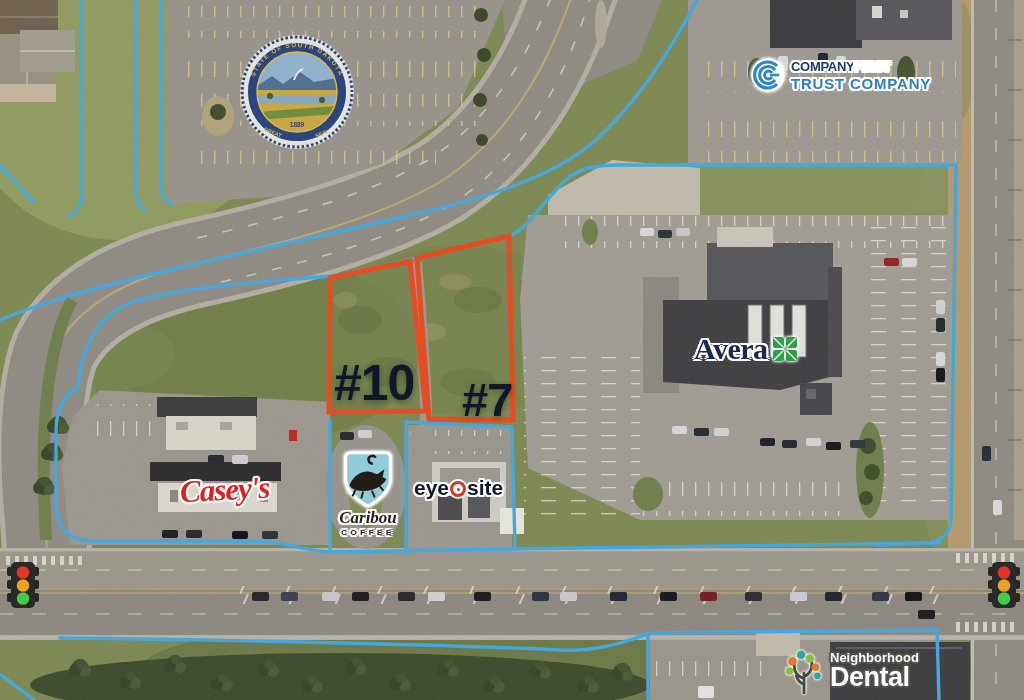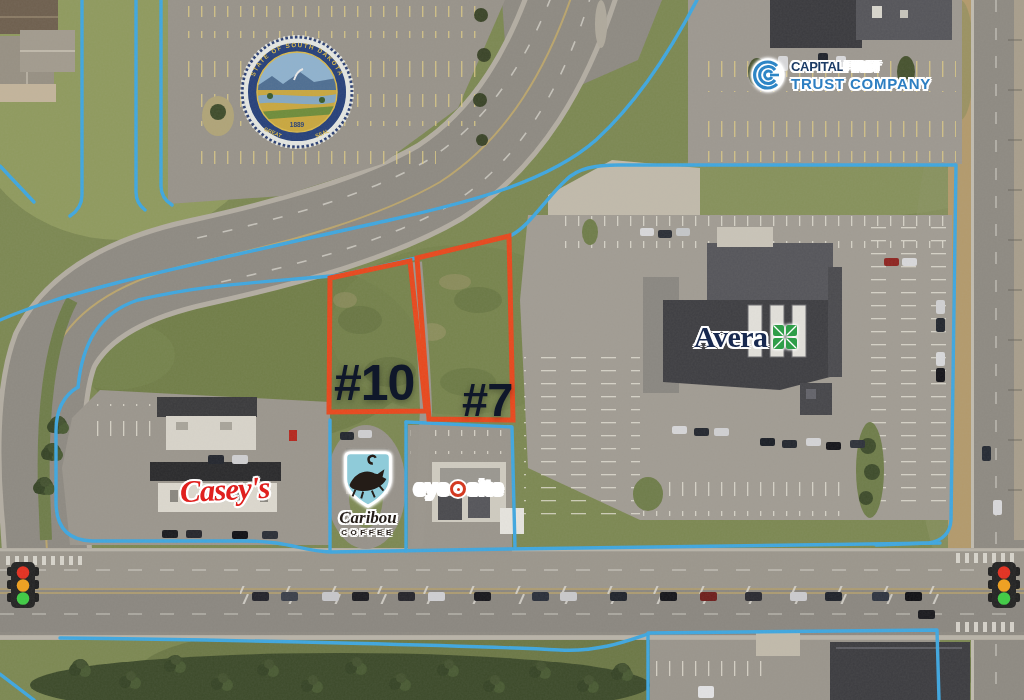--- a/index.html
+++ b/index.html
@@ -21,21 +21,21 @@
   .av{display:flex;align-items:center;gap:4px;}
   .av-t{font-family:"Liberation Serif",serif;font-weight:bold;font-size:30px;color:#18294F;letter-spacing:-.5px;}
   .av .av-ic{filter:drop-shadow(0 0 1.5px #fff) drop-shadow(0 0 1.5px #fff);}
   
   .cs{font-family:"Liberation Serif",serif;font-style:italic;font-weight:bold;font-size:31px;color:#E0201E;transform:rotate(-3deg);letter-spacing:-1px;}
   
   .cb{display:flex;flex-direction:column;align-items:center;width:96px;}
   .cb-name{font-family:"Liberation Serif",serif;font-style:italic;font-weight:bold;font-size:17px;color:#241C17;margin-top:-2px;}
   .cb-sub{font-size:8px;font-weight:bold;letter-spacing:3.5px;color:#241C17;margin-top:0px;}
   
-  .es{display:flex;align-items:center;font-weight:bold;font-size:21px;color:#ffffff;letter-spacing:0px;text-align:right;}
+  .es{display:flex;align-items:center;font-weight:bold;font-size:21px;color:#0f172a;letter-spacing:0px;text-align:right;}
   .es-eye{width:10px;height:10px;border:3.2px solid #D33A22;border-radius:50%;background:#fff;display:flex;align-items:center;justify-content:center;margin:0 1px;box-shadow:0 0 0 2px #fff;transform:translateY(1px);}
   .es-dot{width:3px;height:3px;border-radius:50%;background:#D33A22;}
   
   .nd{display:flex;align-items:center;gap:4px;}
   .nd-tx{display:flex;flex-direction:column;line-height:1;}
   .nd-1{font-size:13px;font-weight:bold;color:#fff;}
   .nd-2{font-size:27px;font-weight:bold;color:#fff;letter-spacing:-.5px;}
   .nd .nd-ic{filter:drop-shadow(0 0 1px #fff) drop-shadow(0 0 1px #fff);}
 </style>
 </head>
@@ -412,26 +412,26 @@
   <svg class="cf-ic" width="36" height="36" viewBox="0 0 36 36">
     <circle cx="18" cy="18" r="16.5" fill="#fff"></circle>
     <g fill="none" stroke="#2E86C6">
       <path d="M27,9 A13,13 0 1 0 27,27" stroke-width="3.2"></path>
       <path d="M25,13 A8.5,8.5 0 1 0 25,23" stroke-width="3"></path>
       <path d="M22,16 A4,4 0 1 0 22,20" stroke-width="2.8"></path>
       <path d="M20,18 L29,18" stroke-width="2.6"></path>
     </g>
   </svg>
   <div class="cf-tx">
-    <div class="cf-l1 halo-w"><span class="cf-a">CAPITAL</span><span class="cf-b">FIRST</span></div>
+    <div class="cf-l1 halo-w"><span class="cf-a">COMPANY</span><span class="cf-b">FIRST</span></div>
     <div class="cf-l2 halo-w">TRUST COMPANY</div>
   </div>
 </div>
 
-<div class="ov av" style="left:694px;top:320px">
+<div class="ov av" style="left:694px;top:332px">
   <span class="av-t halo-w">Avera</span>
   <svg class="av-ic" width="26" height="26" viewBox="0 0 26 26">
     <g fill="#2F9E49">
       <rect x="1" y="1" width="11" height="11" rx="2"></rect>
           <rect x="14" y="1" width="11" height="11" rx="2"></rect>
       <rect x="1" y="14" width="11" height="11" rx="2"></rect>
           <rect x="14" y="14" width="11" height="11" rx="2"></rect>
     </g>
     <path d="M2,2 L11,11 M24,2 L15,11 M2,24 L11,15 M24,24 L15,15" stroke="#fff" stroke-width="1.4"></path>
   </svg>
@@ -451,16 +451,31 @@
 </div>
 
 <div class="ov es halo-w" style="left:414px;top:476px">
   <span>eye</span>
   <span class="es-eye">
         <span class="es-dot"></span>
       </span>
   <span>site</span>
 </div>
 
+<div class="ov nd" style="left:782px;top:648px">
+  <svg class="nd-ic" width="44" height="46" viewBox="0 0 44 48">
+    <path d="M22,47 L22,26 M22,32 C15,30 11,24 12,17 M22,30 C28,27 31,21 30,14 M22,38 C18,36 15,33 14,29" stroke="#4A4A45" stroke-width="3" fill="none" stroke-linecap="round"></path>
+    <circle cx="10" cy="14" r="4.5" fill="#E07B2A"></circle>
+        <circle cx="19" cy="7" r="4.5" fill="#2EA89E"></circle>
+        <circle cx="28" cy="11" r="4.5" fill="#8FBF3F"></circle>
+        <circle cx="34" cy="20" r="4" fill="#E07B2A"></circle>
+        <circle cx="7" cy="24" r="4" fill="#8FBF3F"></circle>
+        <circle cx="36" cy="29" r="3.5" fill="#2EA89E"></circle>
+  </svg>
+  <div class="nd-tx">
+    <span class="nd-1 halo-d">Neighborhood</span>
+    <span class="nd-2 halo-d">Dental</span>
+  </div>
+</div>
 
 <div class="ov lot-label" style="left:334px;top:354px">#10</div>
 <div class="ov lot-label l7" style="left:462px;top:372px">#7</div>
 </div>
 
 </body></html>

